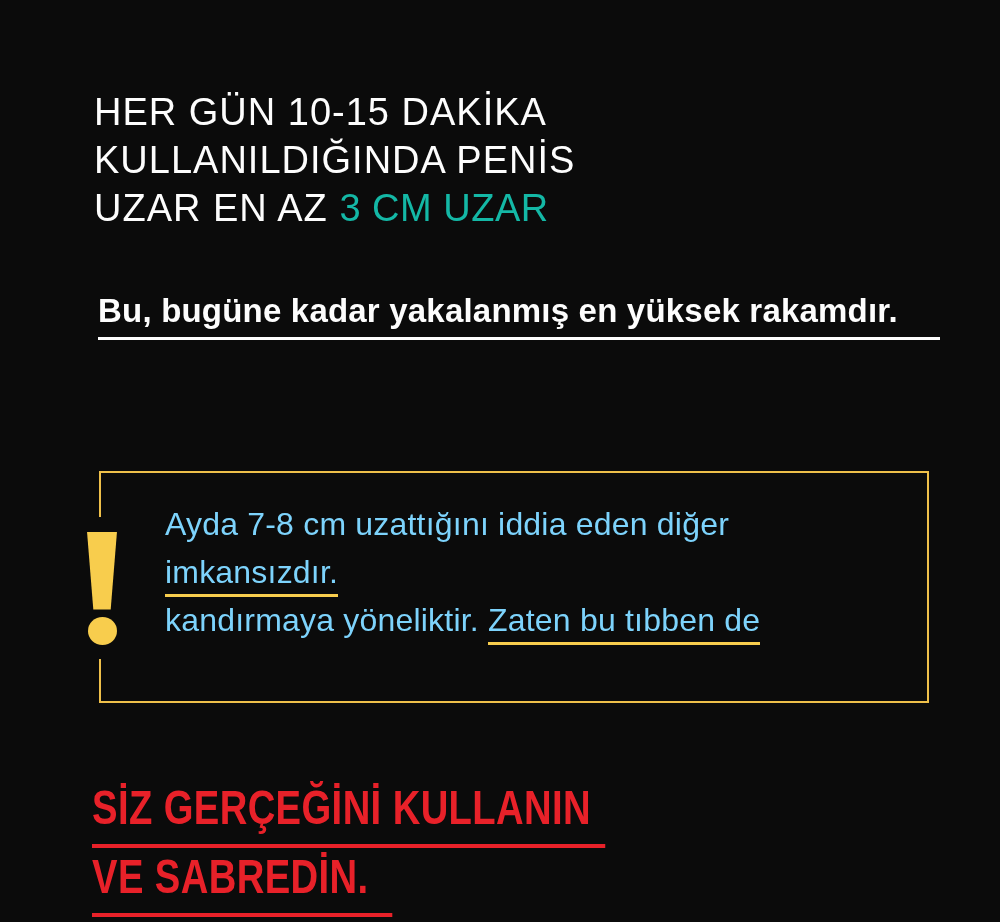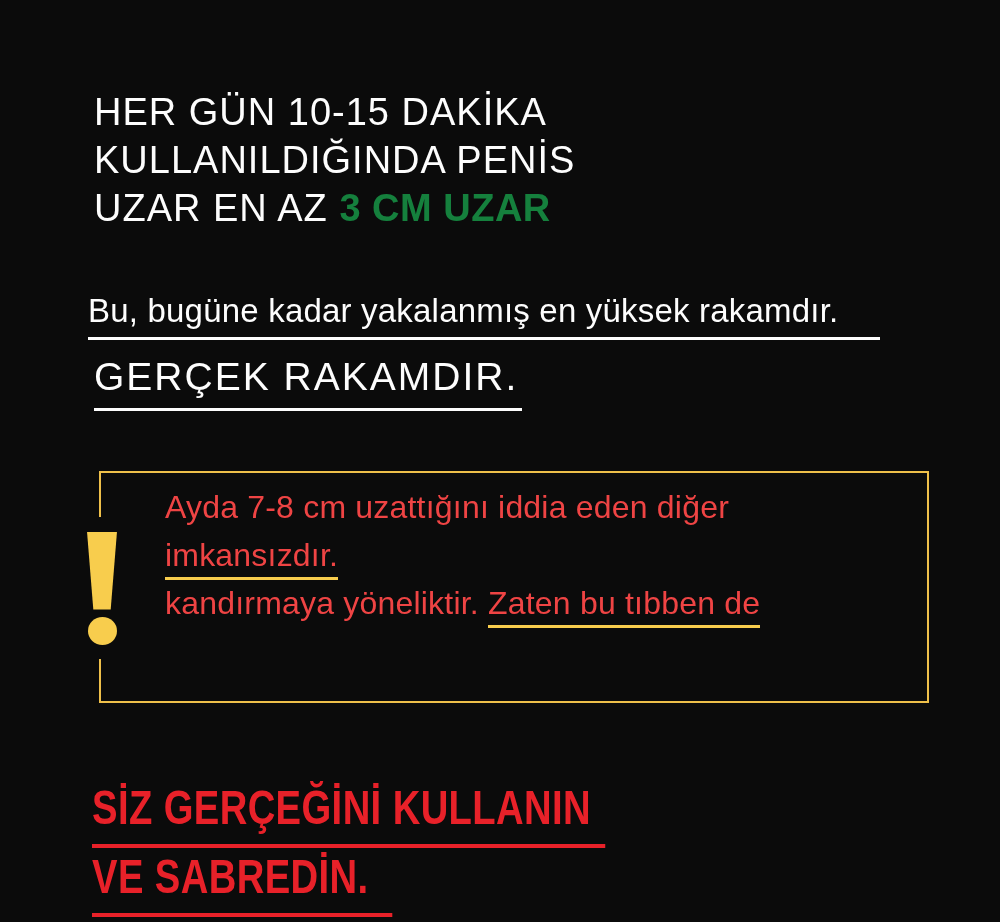--- a/index.html
+++ b/index.html
@@ -9,26 +9,26 @@
     font-family:"Liberation Sans", sans-serif;
     -webkit-font-smoothing:antialiased;
   }
 
   
   .headline {
     position:absolute; left:94px; top:88px;
     font-size:38px; line-height:48px; letter-spacing:1px;
     color:#fdfdfd; font-weight:400;
   }
-  .accent-red { color:#15803d; font-weight:700; letter-spacing:0.5px; }
+  .accent-red { color:#14b8a6; font-weight:400; letter-spacing:0.5px; }
 
   
   .claim {
-    position:absolute; left:88px; top:292px;
-    font-size:33px; color:#fdfdfd; font-weight:400; letter-spacing:0.2px;
+    position:absolute; left:98px; top:292px;
+    font-size:33px; color:#fdfdfd; font-weight:700; letter-spacing:0.2px;
   }
   .claim .u {
     display:inline-block;
     border-bottom:3px solid #fdfdfd;
     padding:0 42px 7px 0;
   }
 
   
   .emphasis {
     position:absolute; left:94px; top:355px;
@@ -40,23 +40,23 @@
     padding:0 4px 9px 0;
   }
 
   
   .warning-box {
     position:absolute; left:99px; top:471px;
     width:826px; height:228px;
     border:2px solid #efc04a;
   }
   .warning-text {
-    position:absolute; left:64px; top:10px;
+    position:absolute; left:64px; top:27px;
     font-size:32px; line-height:48px;
-    color:#ef4444; font-weight:400; letter-spacing:0.2px;
+    color:#7dd3fc; font-weight:400; letter-spacing:0.2px;
   }
   .warning-text .u {
     border-bottom:3px solid #f8cd4d;
     padding-bottom:4px;
   }
 
   
   .excl {
     position:absolute; left:-21px; top:44px;
     width:44px; height:142px;
@@ -96,23 +96,20 @@
   <div class="headline">
     <div>HER GÜN 10-15 DAKİKA</div>
     <div>KULLANILDIĞINDA PENİS</div>
     <div><span>UZAR EN AZ </span><span class="accent-red">3 CM UZAR</span></div>
   </div>
 
   <div class="claim">
     <span class="u">Bu, bugüne kadar yakalanmış en yüksek rakamdır.</span>
   </div>
 
-  <div class="emphasis">
-    <span class="u">GERÇEK RAKAMDIR.</span>
-  </div>
 
   <div class="warning-box">
     <div class="excl">
       <div class="excl-bar"></div>
       <div class="excl-dot"></div>
     </div>
     <div class="warning-text">
       <div>Ayda 7-8 cm uzattığını iddia eden diğer</div>
       <div><span class="u">imkansızdır.</span></div>
       <div><span>kandırmaya yöneliktir. </span><span class="u">Zaten bu tıbben de</span></div>

